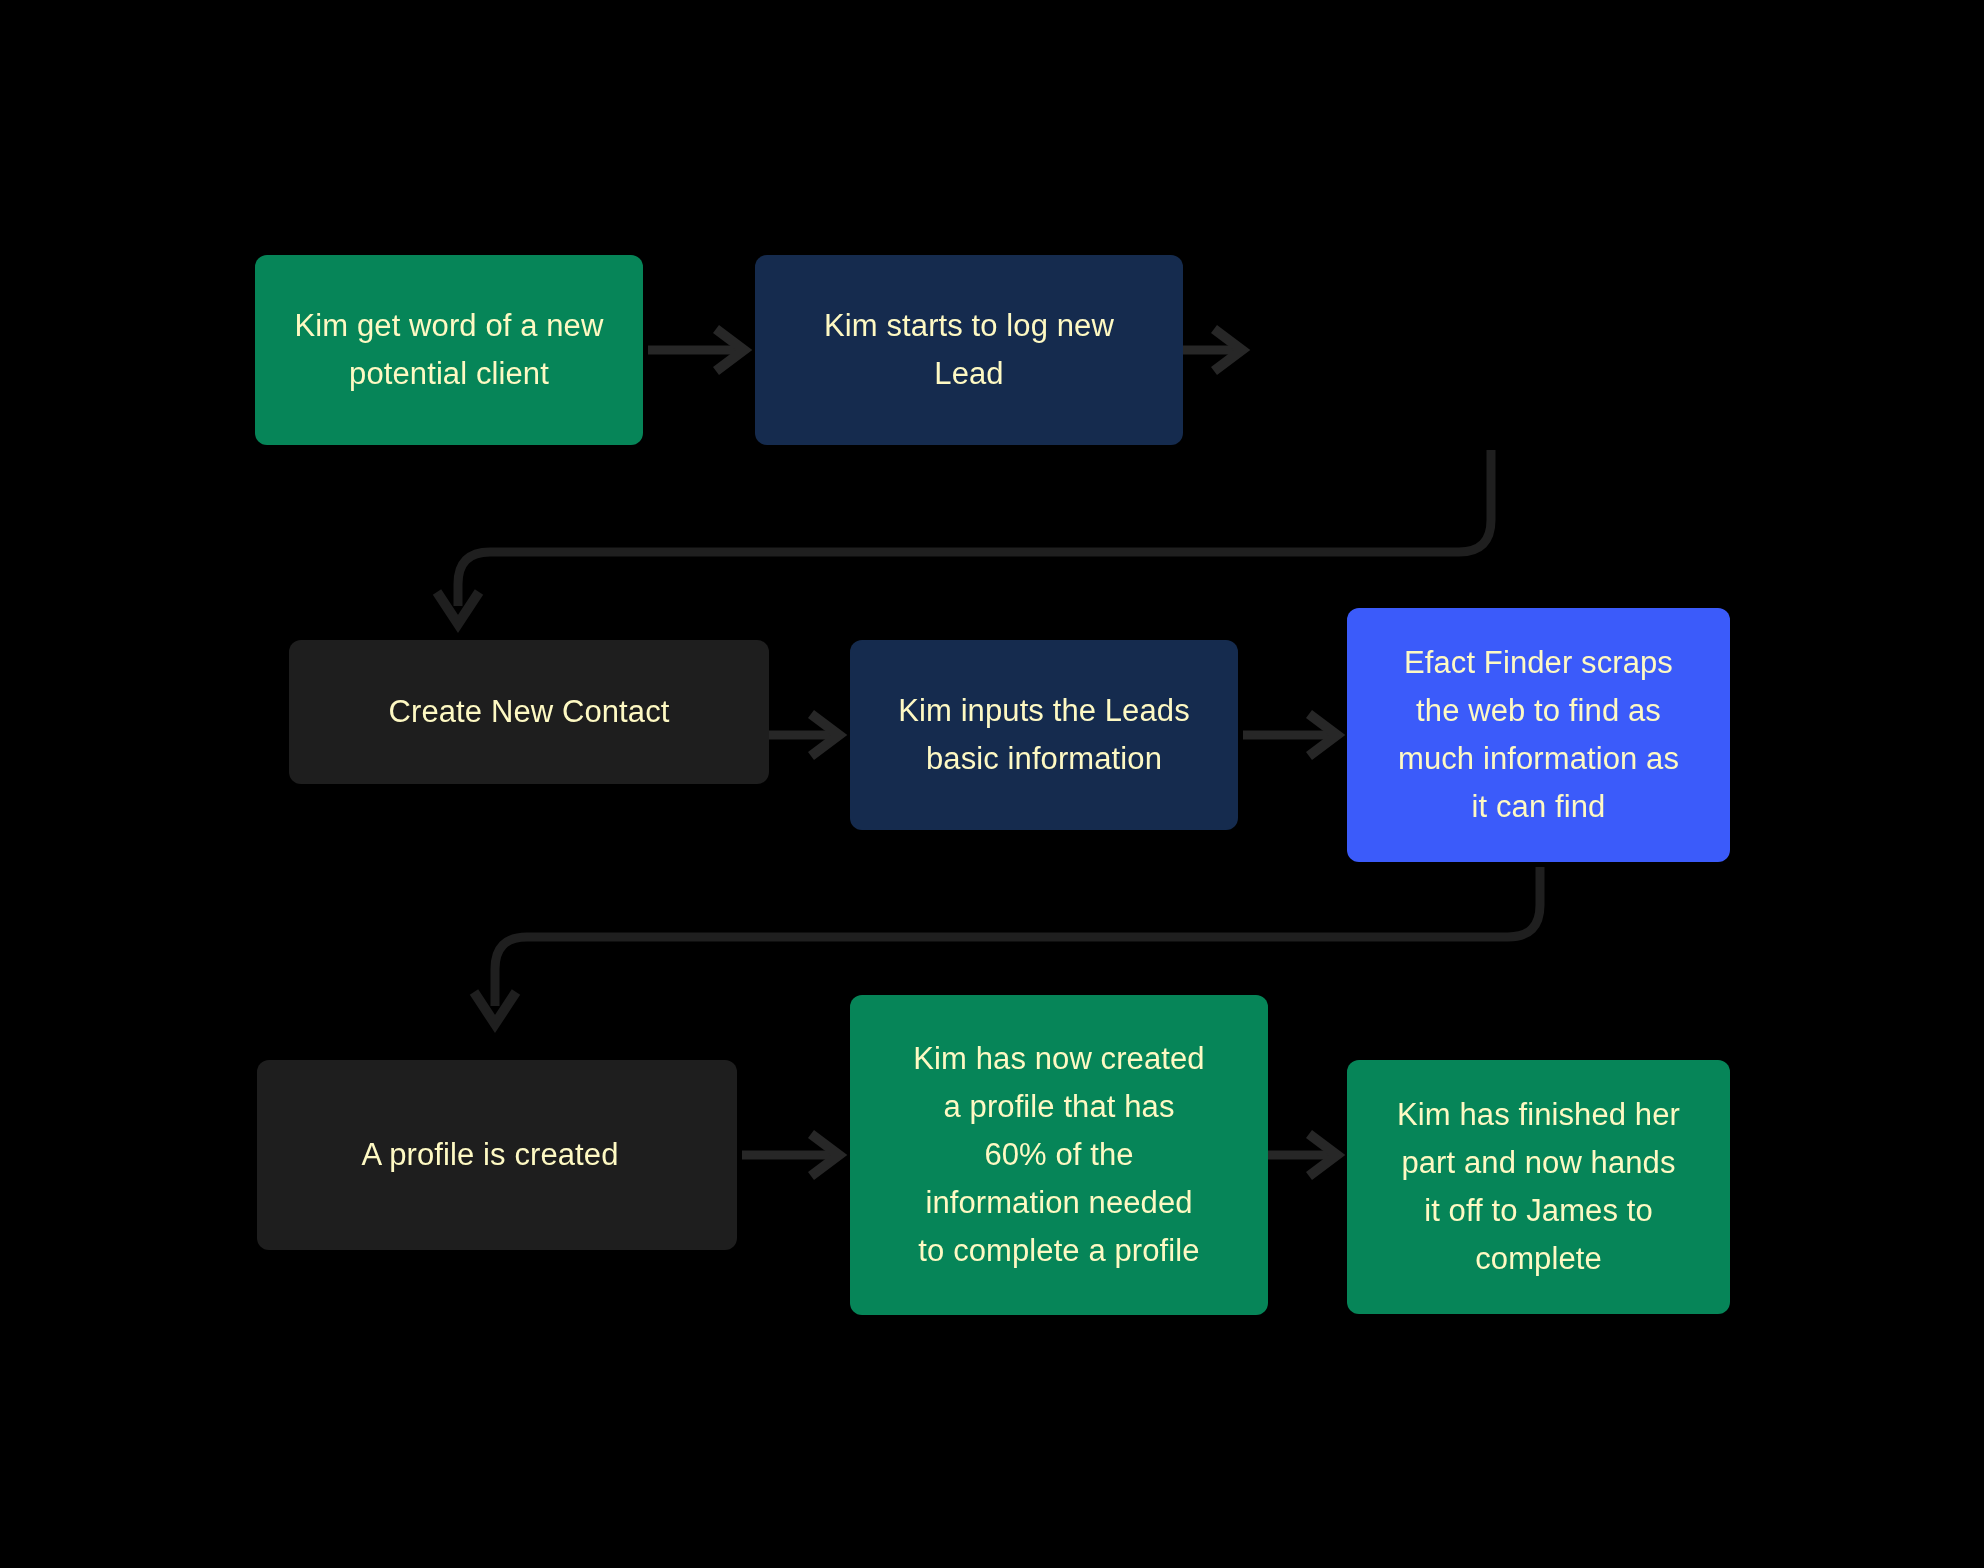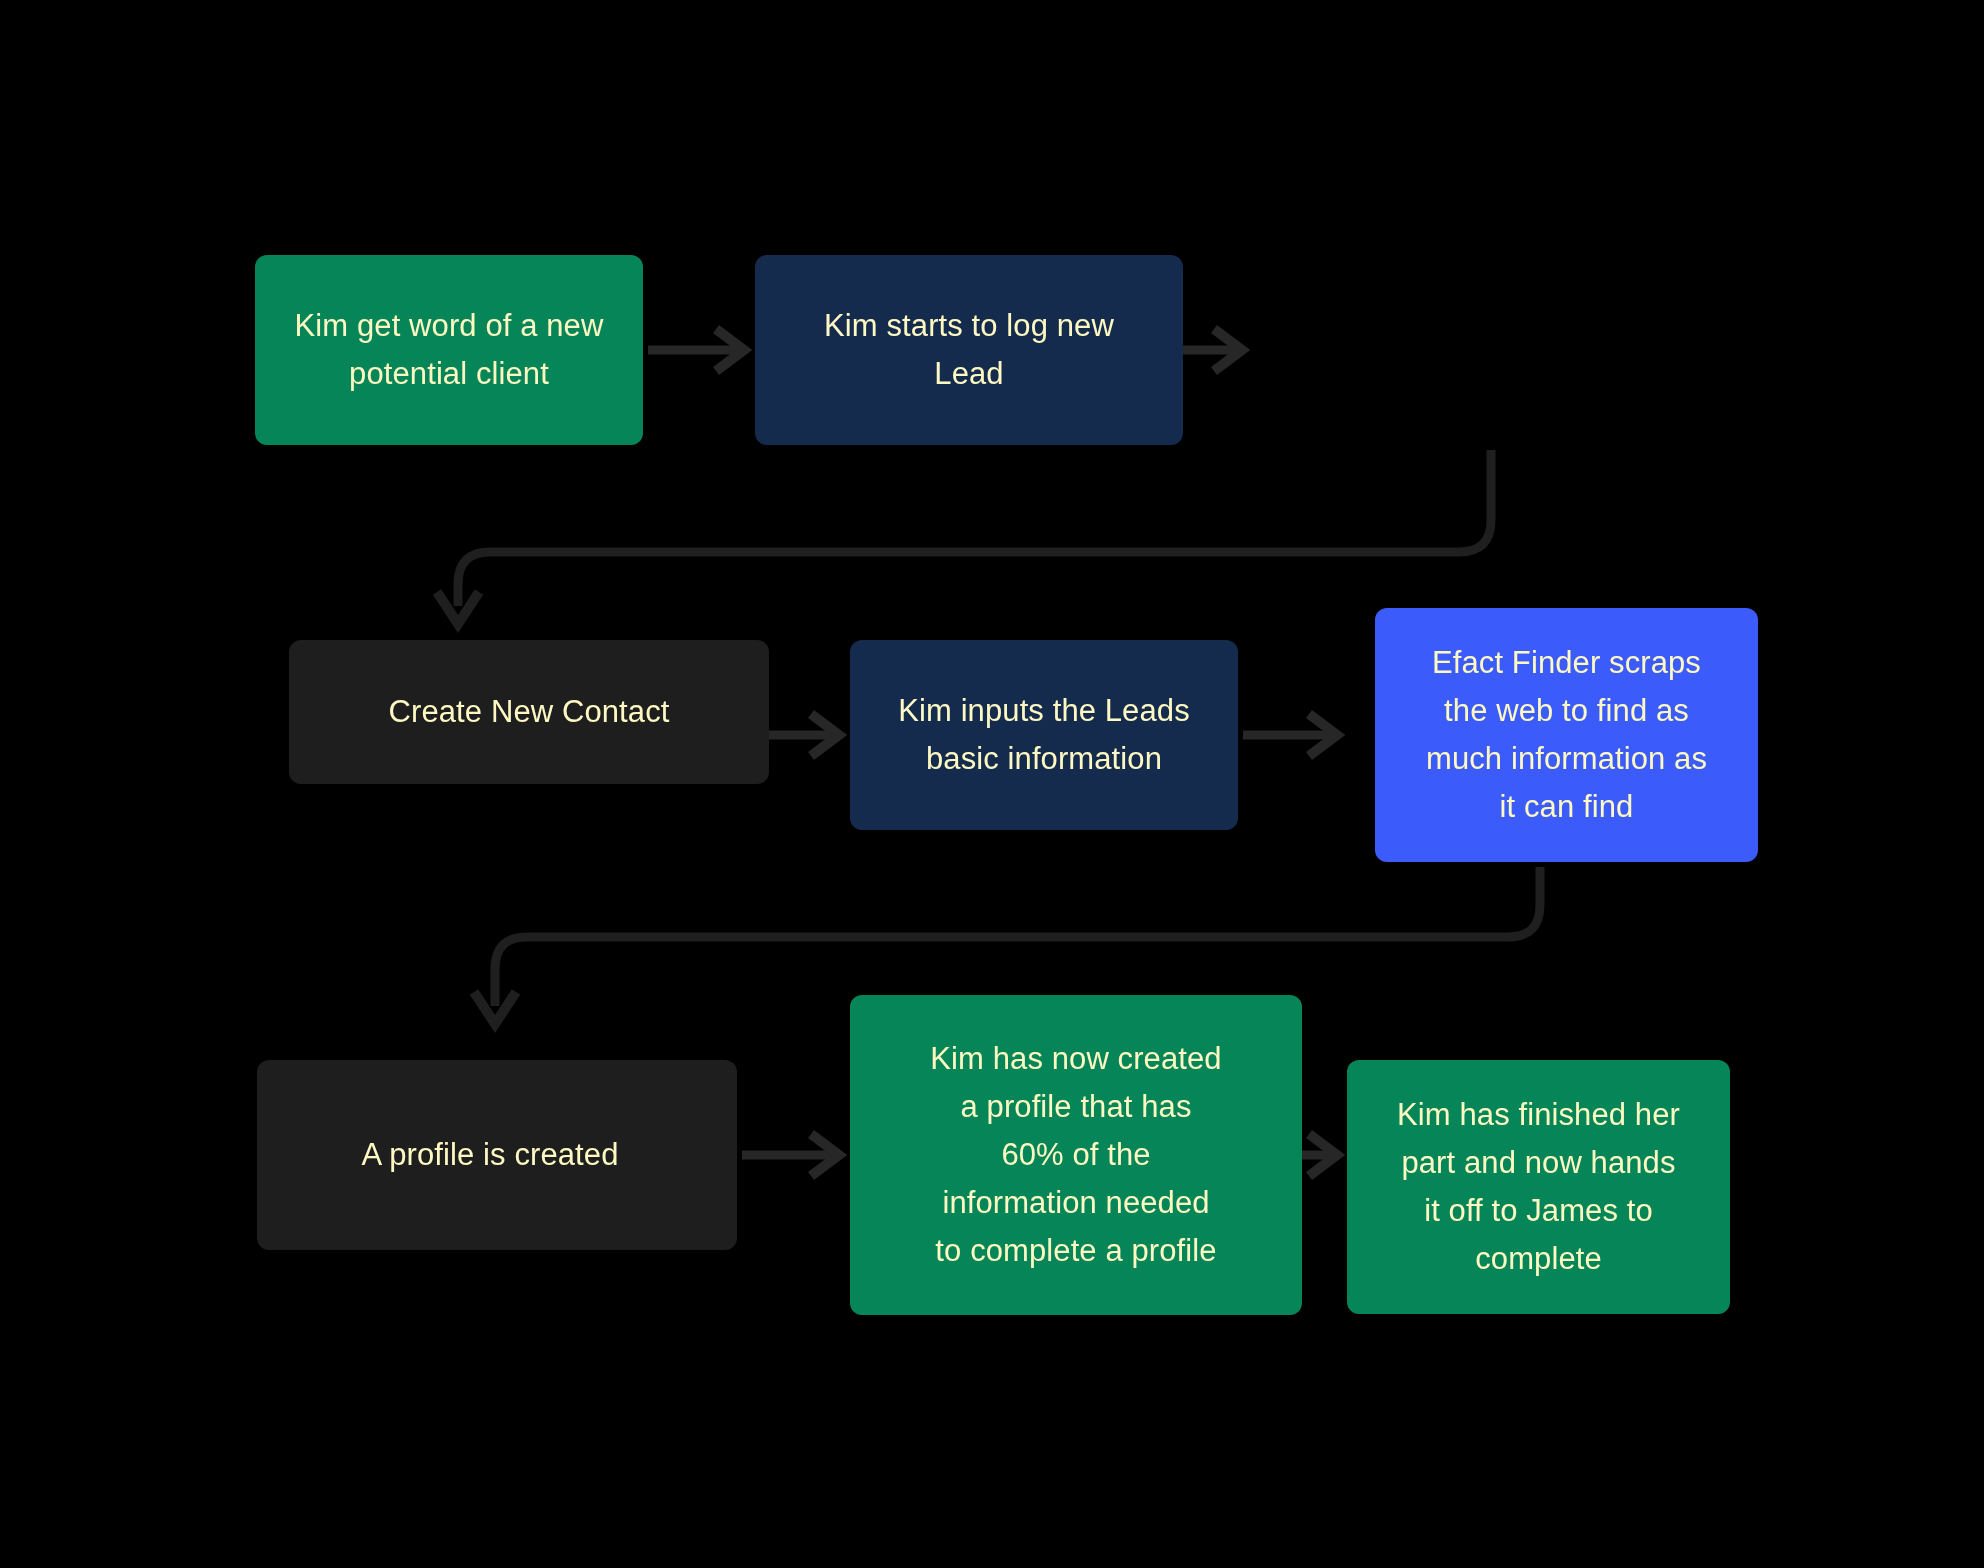--- a/index.html
+++ b/index.html
@@ -104,30 +104,30 @@
     <span class="node-label">Kim starts to log new
 Lead</span>
   </div>
   <div class="node" style="left: 257px; top: 640px; width: 480px; height: 144px; background: rgb(30, 30, 30); margin-left: 32px;">
     <span class="node-label">Create New Contact</span>
   </div>
   <div class="node" style="left: 850px; top: 640px; width: 388px; height: 190px; background: rgb(21, 43, 78);">
     <span class="node-label">Kim inputs the Leads
 basic information</span>
   </div>
-  <div class="node" style="left: 1347px; top: 608px; width: 383px; height: 254px; background: rgb(59, 91, 250); margin-left: 28px;">
+  <div class="node" style="left: 1347px; top: 608px; width: 383px; height: 254px; background: rgb(59, 91, 250);">
     <span class="node-label">Efact Finder scraps
 the web to find as
 much information as
 it can find</span>
   </div>
   <div class="node" style="left: 257px; top: 1060px; width: 480px; height: 190px; background: rgb(30, 30, 30); padding-left: 8px;">
     <span class="node-label">A profile is created</span>
   </div>
-  <div class="node" style="left: 850px; top: 995px; width: 452px; height: 320px; background: rgb(6, 133, 88);">
+  <div class="node" style="left: 850px; top: 995px; width: 418px; height: 320px; background: rgb(6, 133, 88);">
     <span class="node-label">Kim has now created
 a profile that has
 60% of the
 information needed
 to complete a profile</span>
   </div>
   <div class="node" style="left: 1347px; top: 1060px; width: 383px; height: 254px; background: rgb(6, 133, 88);">
     <span class="node-label">Kim has finished her
 part and now hands
 it off to James to

